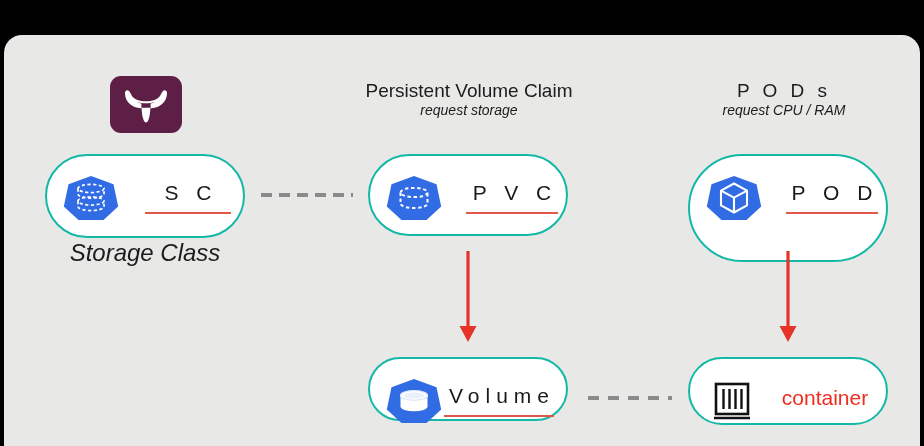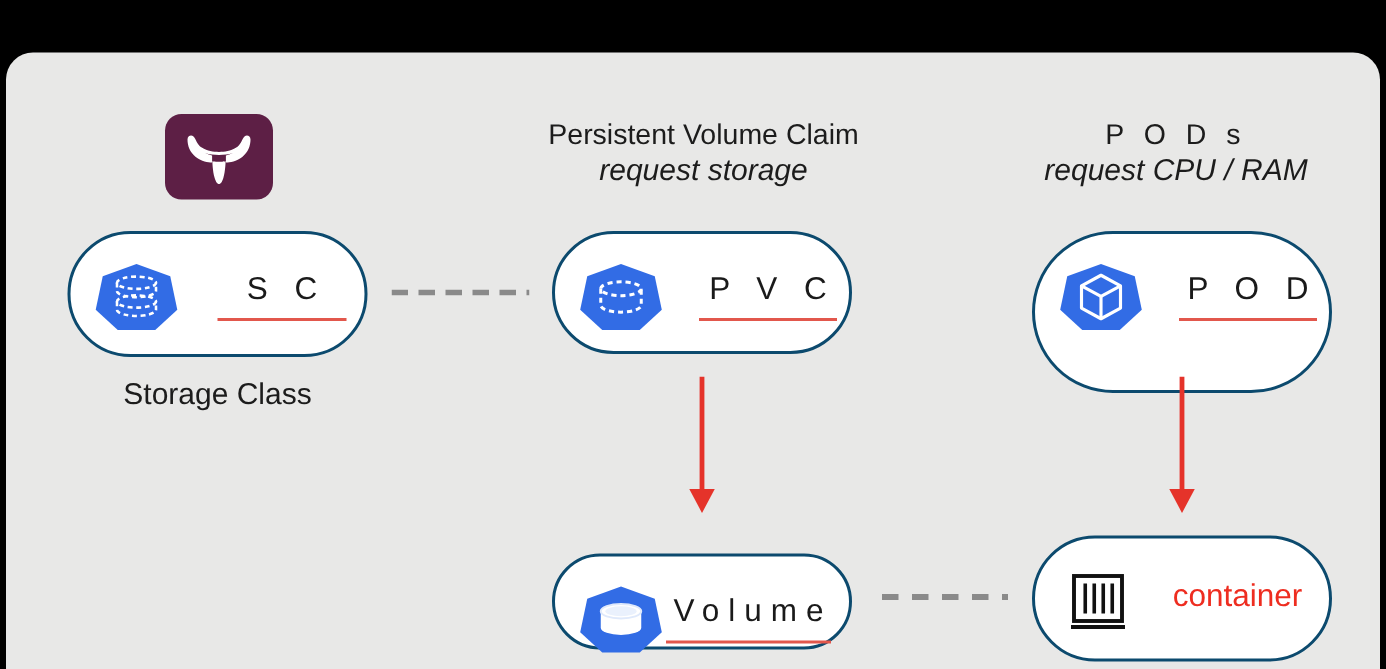--- a/index.html
+++ b/index.html
@@ -44,35 +44,35 @@
     color: #1c1c1c;
     line-height: 1.22;
   }
   .heading .line1 {
     font-size: 19px;
     font-weight: 400;
     display: block;
     white-space: pre;
   }
   .heading .line2 {
-    font-size: 20px;
+    font-size: 14px;
     font-style: italic;
     font-weight: 400;
     display: block;
     white-space: pre;
   }
   #heading-pvc { left: 305px; top: 44px; width: 320px; }
   #heading-pod { left: 620px; top: 44px; width: 320px; }
   #heading-pod .line1 { letter-spacing: 4px; }
 
   
   .node {
     position: absolute;
     background: #ffffff;
-    border: 2px solid #0c4a6e;
+    border: 2px solid #14b8a6;
     border-radius: 999px;
     box-sizing: border-box;
     display: flex;
     align-items: center;
   }
   .node-icon {
     position: absolute;
     display: block;
   }
   .node-label-wrap {
@@ -92,45 +92,46 @@
   .node-underline {
     height: 1.6px;
     background: #e2574c;
     width: 100%;
   }
   .node-label.red { color: #ee2d20; letter-spacing: 0px; }
 
   #node-sc     { left: 41px;  top: 119px; width: 200px; height: 84px; }
   #node-pvc    { left: 364px; top: 119px; width: 200px; height: 82px; }
   #node-pod    { left: 684px; top: 119px; width: 200px; height: 108px; }
-  #node-volume { left: 364px; top: 334px; width: 200px; height: 64px; }
-  #node-container { left: 684px; top: 322px; width: 200px; height: 84px; }
+  #node-volume { left: 364px; top: 322px; width: 200px; height: 64px; }
+  #node-container { left: 684px; top: 322px; width: 200px; height: 68px; }
 
   #node-sc .node-icon     { left: 14px; top: 19px; }
   #node-pvc .node-icon    { left: 14px; top: 19px; }
   #node-pod .node-icon    { left: 14px; top: 19px; }
   #node-volume .node-icon { left: 14px; top: 19px; }
   #node-container .node-icon { left: 22px; top: 22px; }
 
   #node-sc .node-label-wrap     { left: 98px; top: 26px; width: 86px; }
   #node-pvc .node-label-wrap    { left: 96px; top: 26px; width: 92px; }
   #node-pod .node-label-wrap    { left: 96px; top: 26px; width: 92px; }
   #node-volume .node-label-wrap { left: 74px; top: 26px; width: 110px; }
   #node-container .node-label-wrap { left: 82px; top: 28px; width: 106px; }
 
   
   #caption-storage-class {
     position: absolute;
     left: 41px;
-    top: 217px;
+    top: 204px;
     width: 200px;
     text-align: center;
-    font-size: 20px;
+    font-size: 24px;
     color: #1c1c1c;
     white-space: pre;
+    font-style: italic;
   }
 
   
   .dashed-connector {
     position: absolute;
     height: 4px;
   }
   #connector-sc-pvc  { left: 257px; top: 158px; width: 92px; }
   #connector-vol-ctr { left: 584px; top: 361px; width: 84px; }
   .dashed-connector svg { display: block; }

